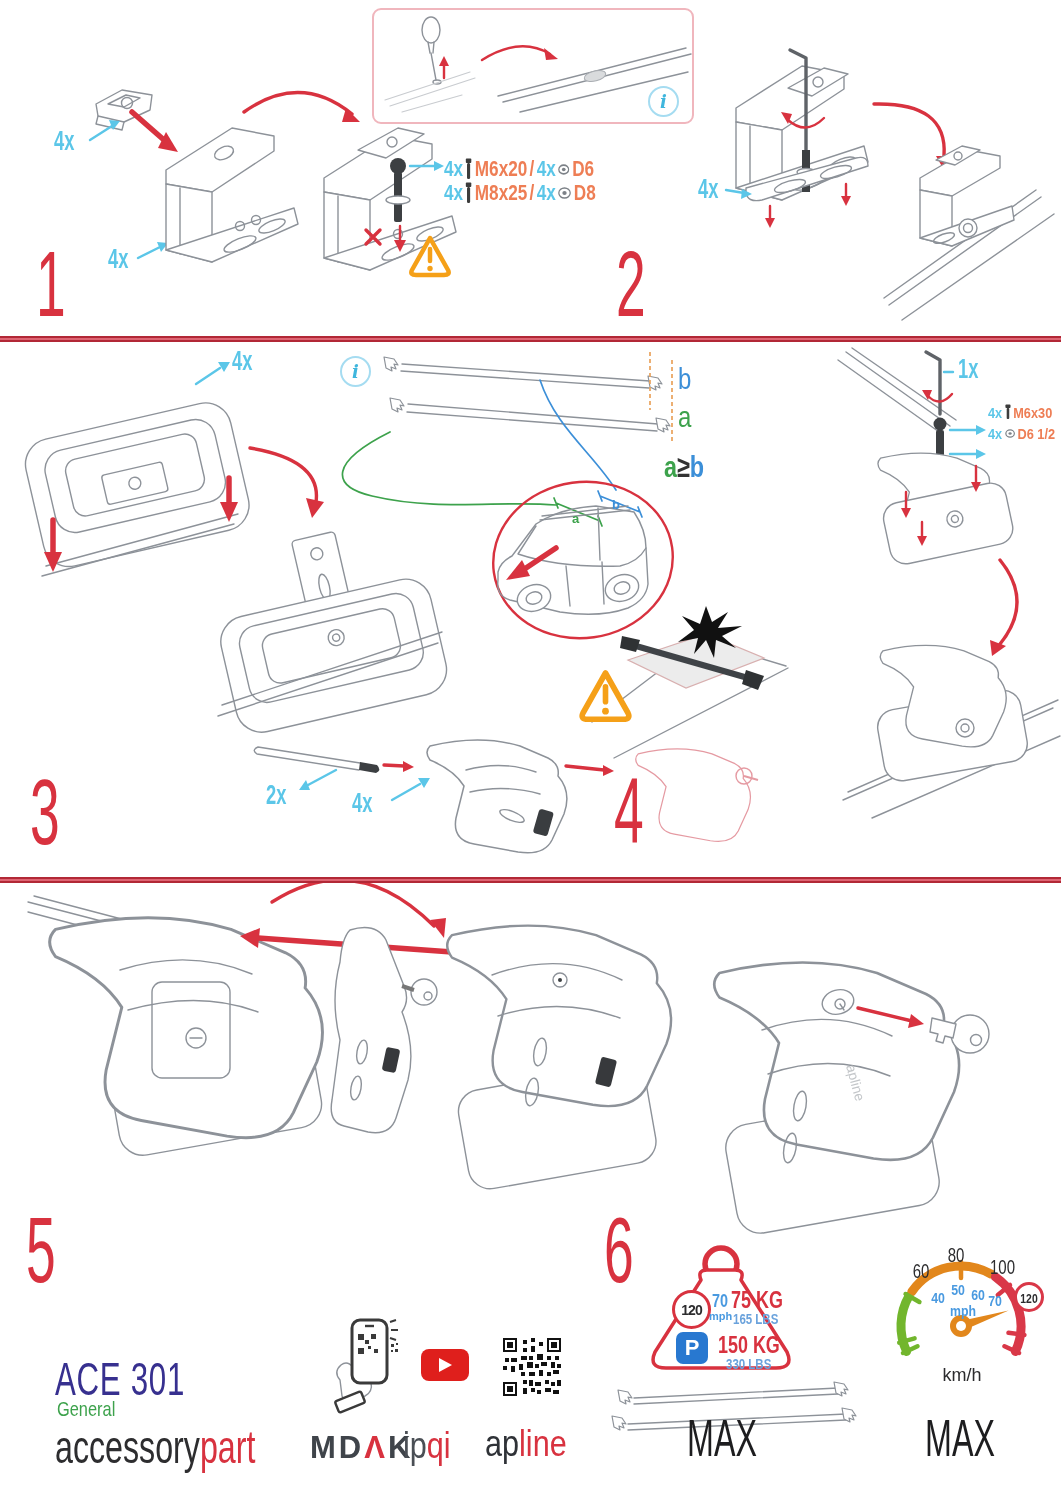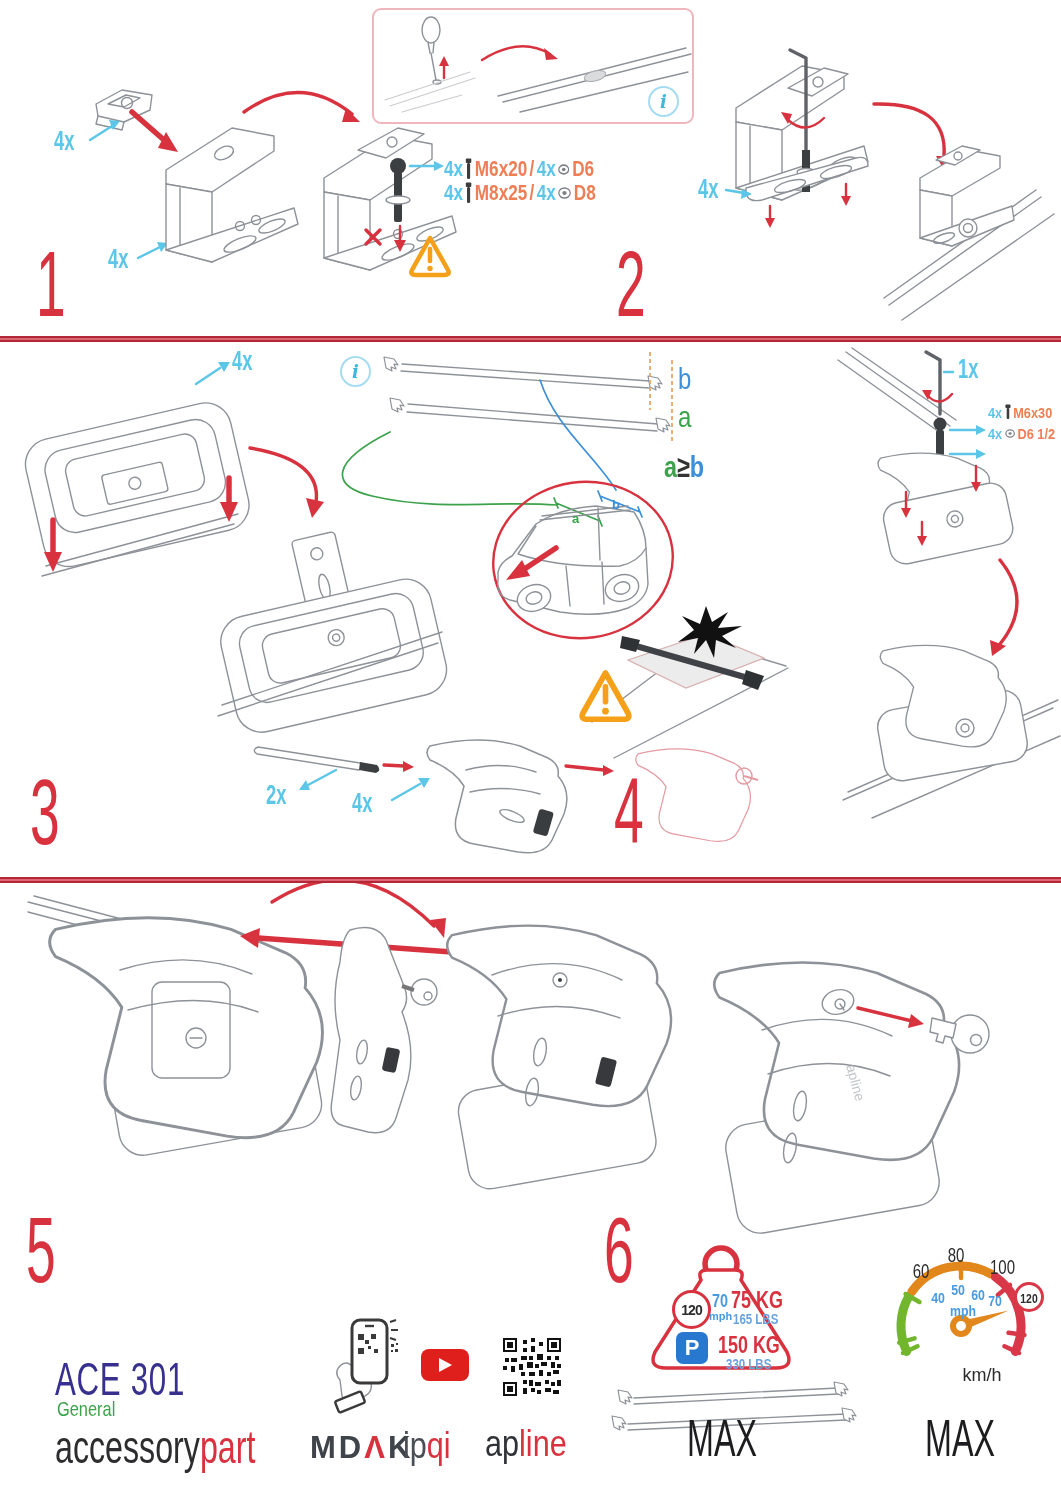--- a/index.html
+++ b/index.html
@@ -569,21 +569,21 @@
 
   <div class="t gout" style="left:905px;top:1261px;width:32px;">60</div>
   <div class="t gout" style="left:940px;top:1245px;width:32px;">80</div>
   <div class="t gout" style="left:986px;top:1257px;width:32px;">100</div>
   <div class="t gin" style="left:922px;top:1290px;width:32px;">40</div>
   <div class="t gin" style="left:942px;top:1282px;width:32px;">50</div>
   <div class="t gin" style="left:962px;top:1287px;width:32px;">60</div>
   <div class="t gin" style="left:979px;top:1293px;width:32px;">70</div>
   <div class="t gin" style="left:947px;top:1303px;width:32px;">mph</div>
   <div class="t glim" style="left:1013px;top:1292px;width:32px;">120</div>
-  <div class="t gunit" style="left:952px;top:1366px;width:60px;">km/h</div>
+  <div class="t gunit" style="left:932px;top:1366px;width:60px;">km/h</div>
   <div class="t max" style="left:900px;top:1412px;width:120px;">MAX</div>
 
   <div class="t model" style="left:55px;top:1356px;">ACE 301</div>
   <div class="t variant" style="left:57px;top:1398px;">General</div>
   <div class="t brandmain" style="left:55px;top:1424px;">
     <span>accessory</span><span class="red">part</span>
   </div>
   <div class="t mdak" style="left:286px;top:1432px;margin-left:24px;">
     <span>MD</span><span class="red">Λ</span><span>K</span>
   </div>

